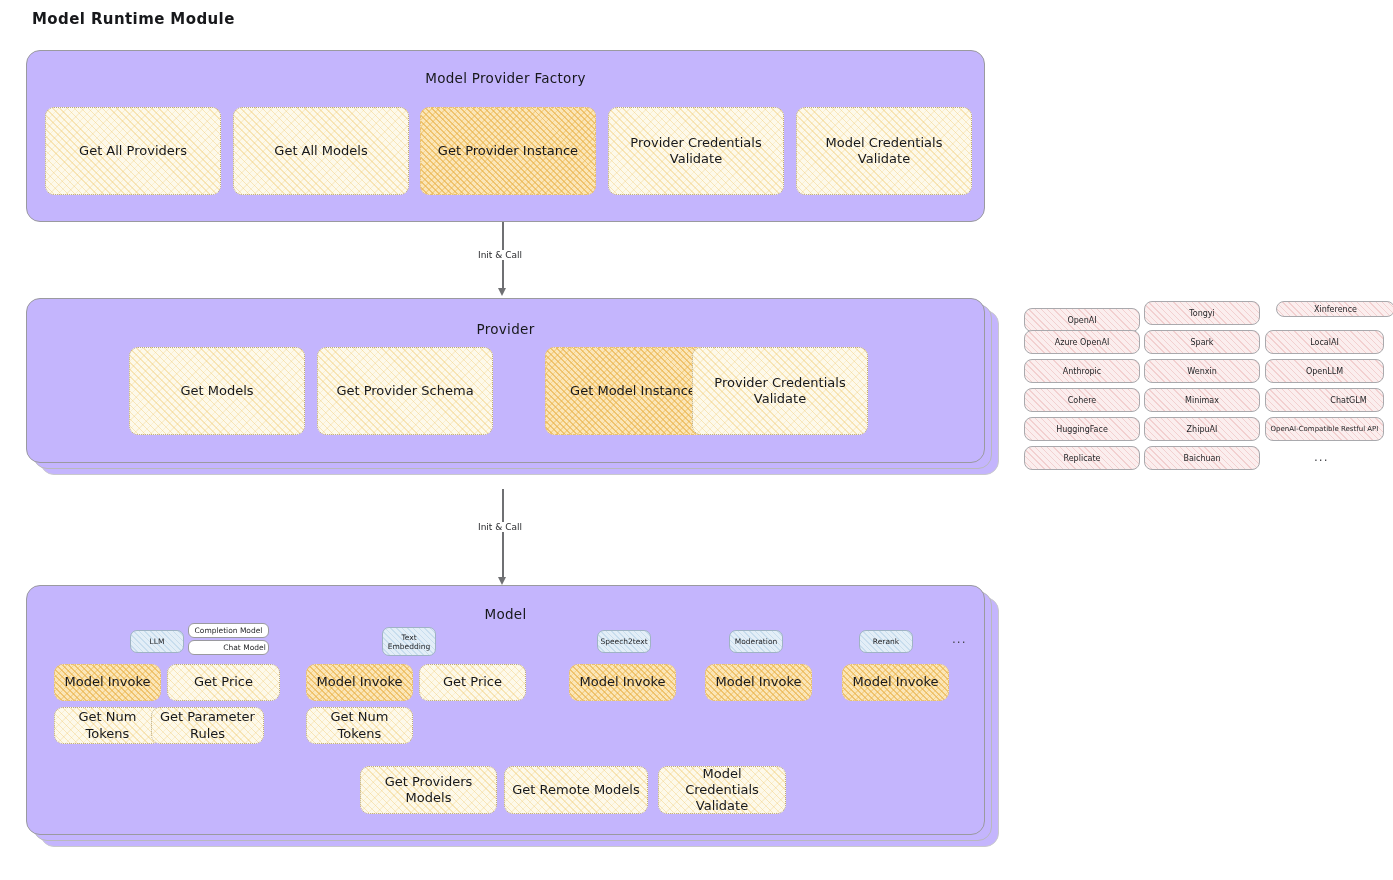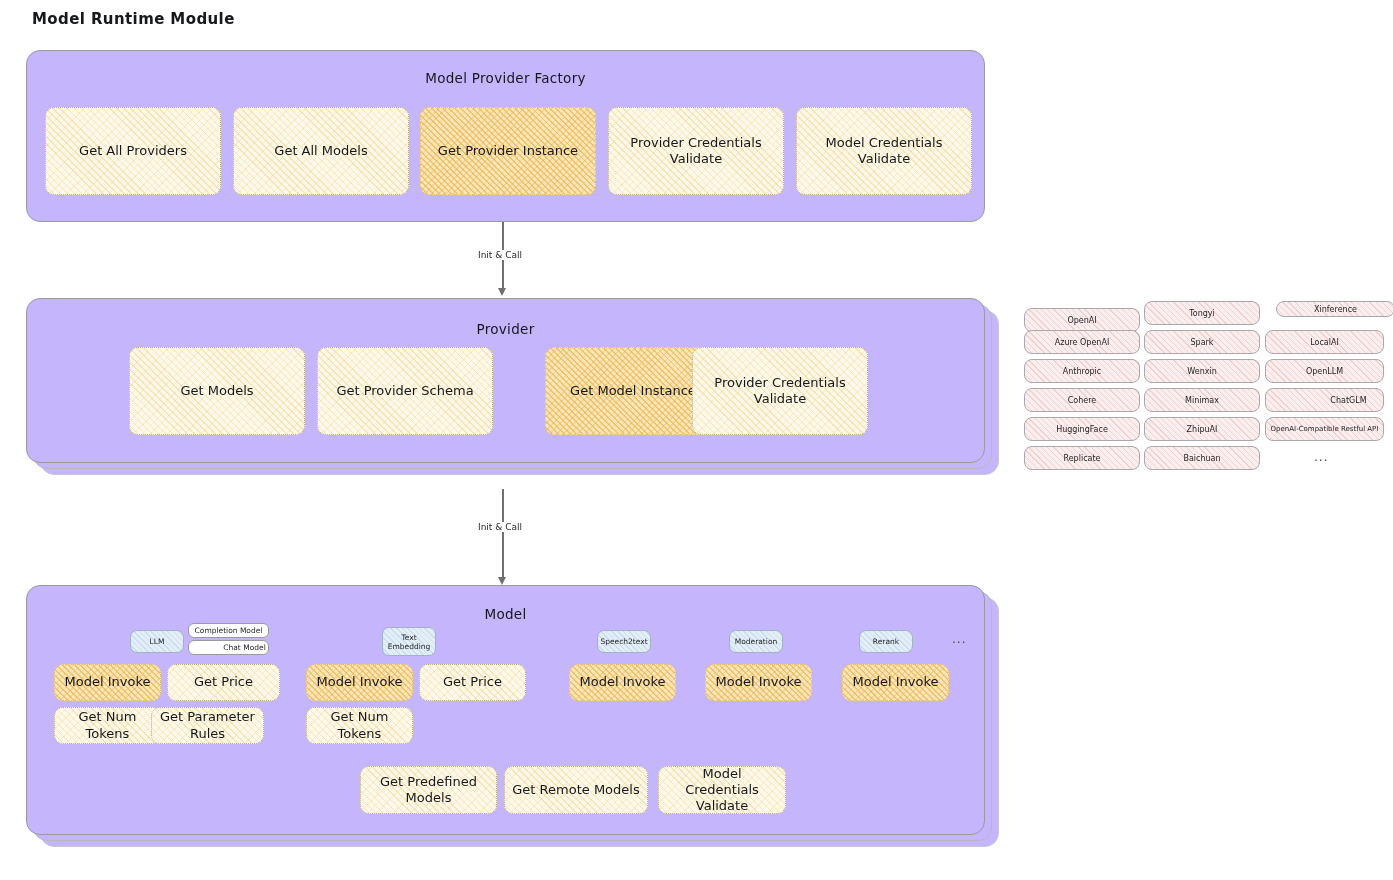--- a/index.html
+++ b/index.html
@@ -181,16 +181,16 @@
   <div class="node strong" style="left:279px;top:78px;width:107px;height:37px;">Model Invoke</div>
   <div class="node" style="left:392px;top:78px;width:107px;height:37px;">Get Price</div>
   <div class="node" style="left:279px;top:121px;width:107px;height:37px;">Get Num Tokens</div>
 
   <div class="node strong" style="left:542px;top:78px;width:107px;height:37px;">Model Invoke</div>
 
   <div class="node strong" style="left:678px;top:78px;width:107px;height:37px;">Model Invoke</div>
 
   <div class="node strong" style="left:815px;top:78px;width:107px;height:37px;">Model Invoke</div>
 
-  <div class="node" style="left:333px;top:180px;width:137px;height:48px;">Get Predefined Models</div>
+  <div class="node" style="left:333px;top:180px;width:137px;height:48px;">Get Providers Models</div>
   <div class="node" style="left:477px;top:180px;width:144px;height:48px;">Get Remote Models</div>
   <div class="node" style="left:631px;top:180px;width:128px;height:48px;">Model Credentials Validate</div>
 </div>
 
 </body></html>

